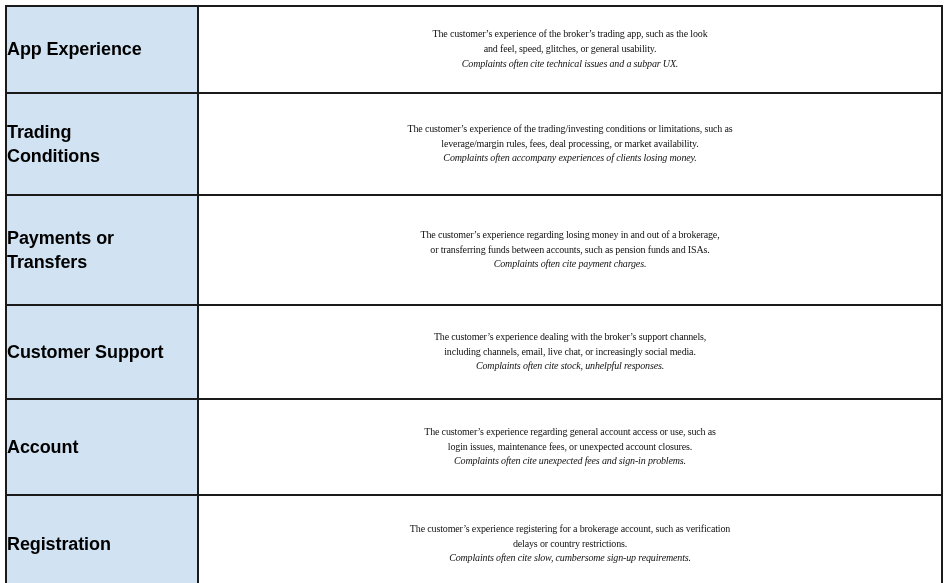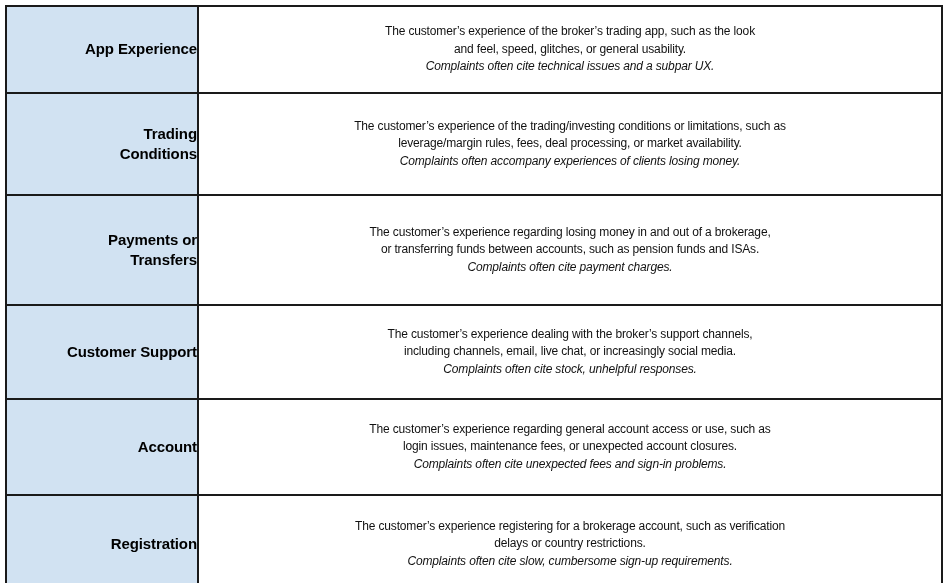--- a/index.html
+++ b/index.html
@@ -32,40 +32,41 @@
 
   table.taxonomy td {
     border: 2.5px solid #1a1a1a;
     padding: 0;
     vertical-align: middle;
   }
 
   td.cat-cell {
     width: 190px;
     background: #d1e2f2;
-    text-align: right;
+    text-align: left;
     font-weight: bold;
-    font-size: 15px;
+    font-size: 18px;
     line-height: 1.35;
     color: #000000;
     letter-spacing: -0.1px;
     padding: 4px 6px;
   }
 
   td.desc-cell {
     background: #ffffff;
     text-align: center;
     color: #111111;
     padding: 6px 14px;
   }
 
   .desc-inner {
-    font-size: 12px;
+    font-size: 10px;
     line-height: 1.47;
     letter-spacing: -0.15px;
+    font-family: Liberation Serif, serif;
   }
 
   .desc-line {
     display: block;
   }
 
   .desc-line.italic {
     font-style: italic;
     text-align: center;
   }

